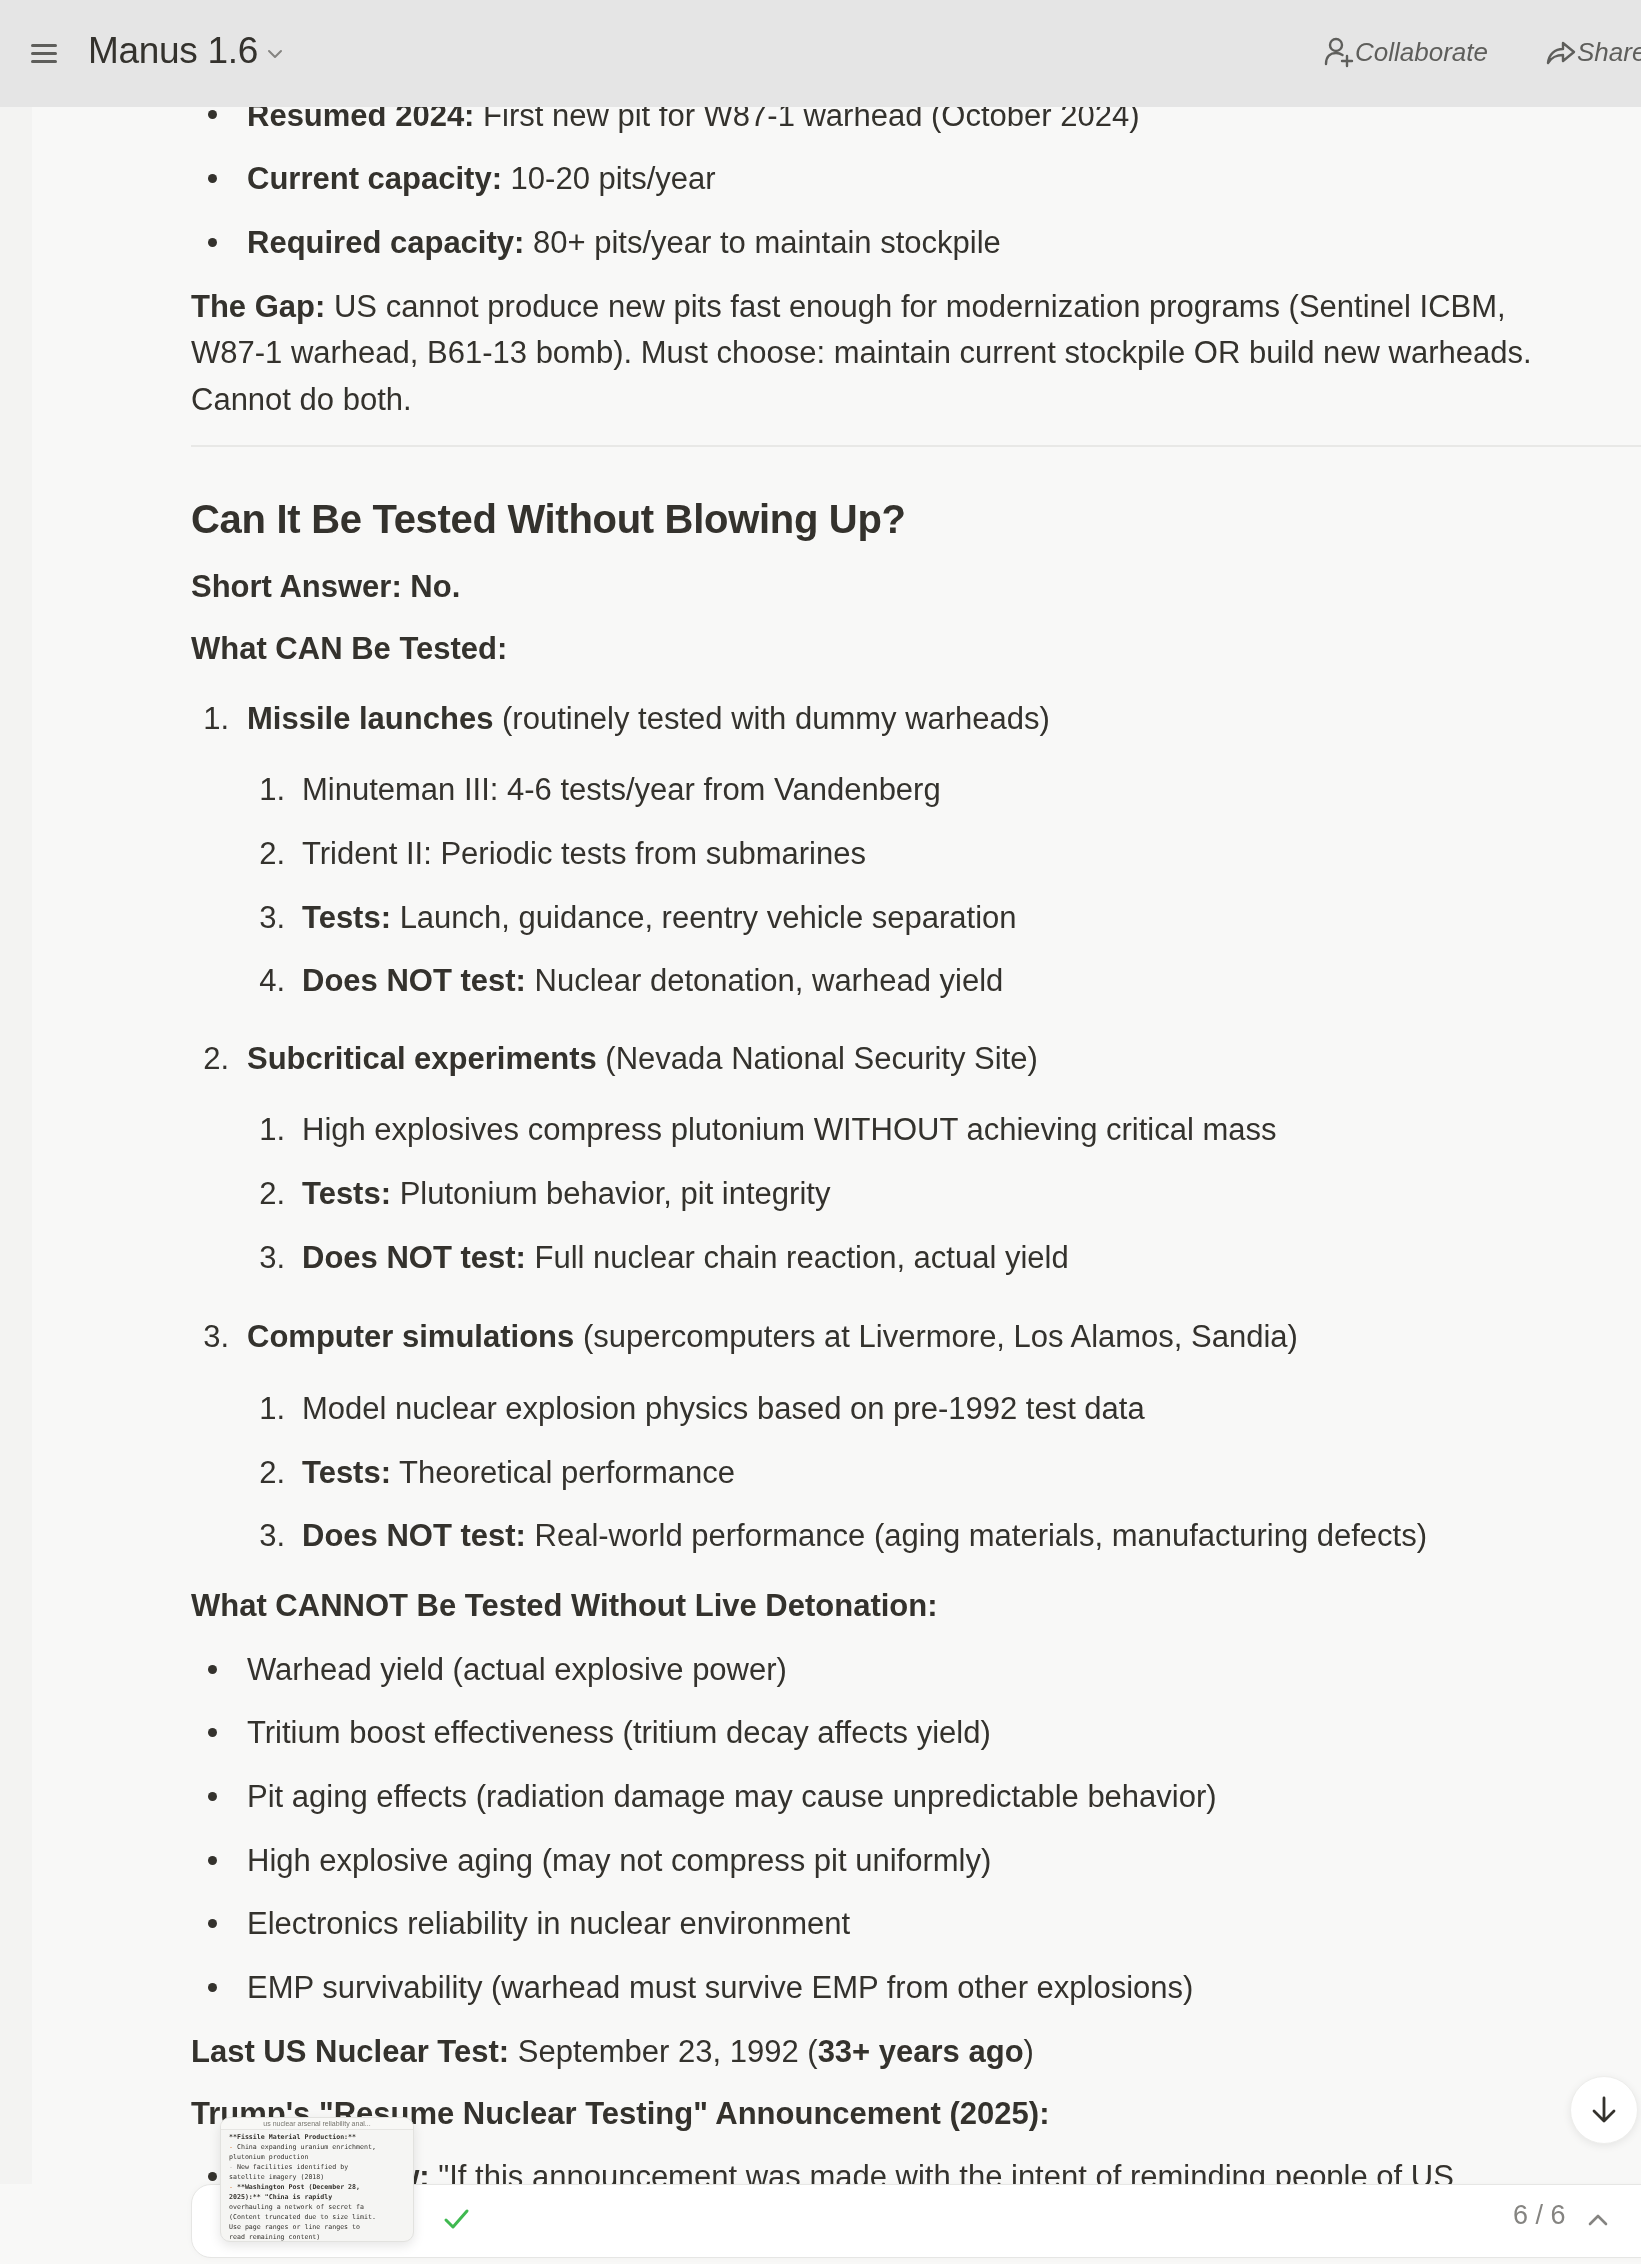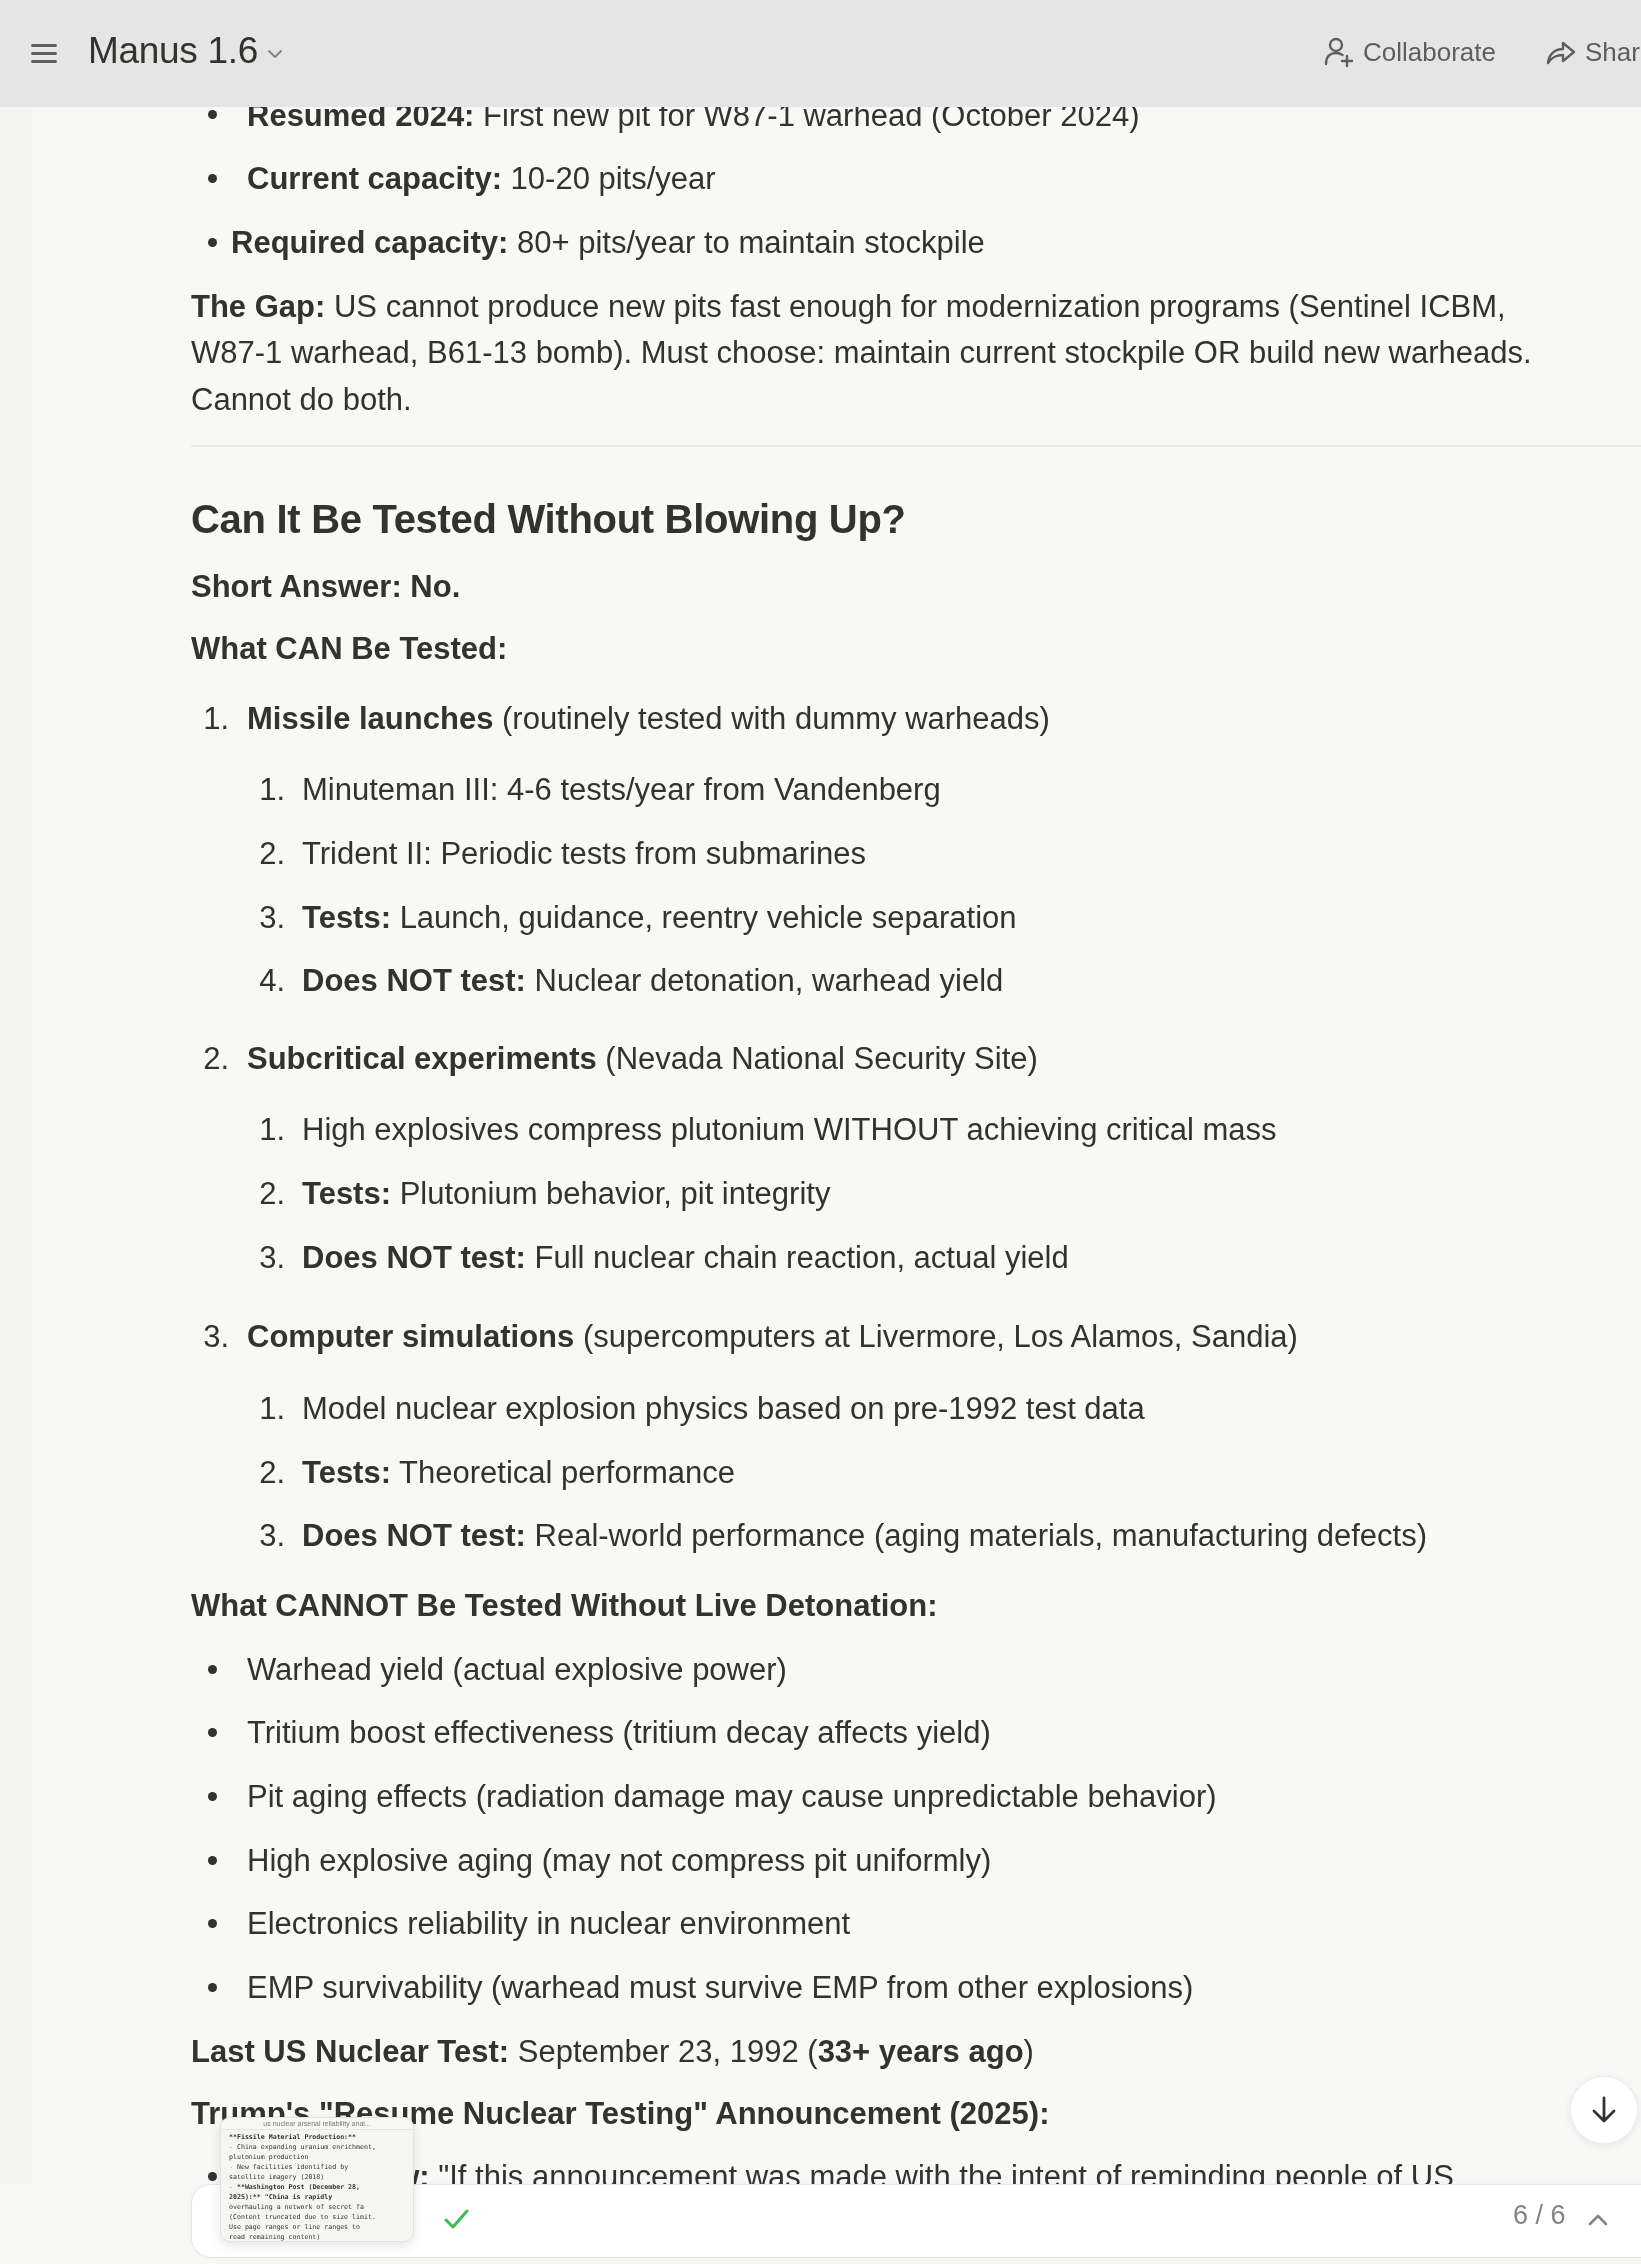--- a/index.html
+++ b/index.html
@@ -8,21 +8,21 @@
     background:#f8f8f7; color:#34322d;
     font-family:"Liberation Sans", "DejaVu Sans", sans-serif;
   }
   .left-strip { position:absolute; left:0; top:0; width:32px; height:2265px; background:#f3f3f2; }
   
   .header { position:absolute; left:0; top:0; width:1642px; height:107px; background:#e5e5e5; z-index:5; }
   .hamburger { position:absolute; left:30px; top:40px; width:28px; height:28px; cursor:pointer; }
   .hamburger span { position:absolute; left:1px; width:26px; height:3px; background:#5e5e5b; border-radius:2px; }
   .app-title { position:absolute; left:88px; top:30px; font-size:37px; font-weight:500; color:#34322d; letter-spacing:-0.3px; cursor:pointer; }
   .chev { position:absolute; left:265px; top:44px; width:20px; height:20px; cursor:pointer; }
-  .hdr-btn { position:absolute; top:36px; font-size:26px; color:#5e5e5b; display:flex; align-items:center; gap:8px; cursor:pointer; white-space:nowrap; }
+  .hdr-btn { position:absolute; top:36px; font-size:26px; color:#5e5e5b; display:flex; align-items:center; cursor:pointer; white-space:nowrap;font-style:italic; }
   .collab { left:1323px; }
   .share { left:1545px; }
 
   
   .content { position:absolute; left:191px; top:0; width:1493px; font-size:31px; line-height:47px; }
   .blk { position:absolute; left:0; white-space:nowrap; }
   .bul { position:absolute; left:17px; width:9px; height:9px; border-radius:50%; background:#34322d; }
   .num { position:absolute; text-align:right; width:40px; }
   b { font-weight:700; }
   .divider { position:absolute; left:191px; top:445px; width:1463px; height:2px; background:#e8e8e6; }
@@ -74,21 +74,21 @@
     <span>Share</span>
   </div>
 </div>
 
 <div class="content" id="content">
     <div class="bul" style="top: 110px; left: 17px;"></div>
     <div class="blk" style="top: 92px; left: 56px; text-align: center;"><b>Resumed 2024:</b><span> First new pit for W87-1 warhead (October 2024)</span></div>
     <div class="bul" style="top: 174px; left: 17px;"></div>
     <div class="blk" style="top: 155px; left: 56px;"><b>Current capacity:</b><span> 10-20 pits/year</span></div>
     <div class="bul" style="top: 238px; left: 17px;"></div>
-    <div class="blk" style="top: 219px; left: 40px;"><b>Required capacity:</b><span> 80+ pits/year to maintain stockpile</span></div>
+    <div class="blk" style="top: 219px; left: 56px;"><b>Required capacity:</b><span> 80+ pits/year to maintain stockpile</span></div>
     <div class="blk" style="top: 283px; left: 0px;"><b>The Gap:</b><span> US cannot produce new pits fast enough for modernization programs (Sentinel ICBM,</span></div>
     <div class="blk" style="top: 329px; left: 0px;"><span>W87-1 warhead, B61-13 bomb). Must choose: maintain current stockpile OR build new warheads.</span></div>
     <div class="blk" style="top: 376px; left: 0px;"><span>Cannot do both.</span></div>
     <div class="blk h2" style="top: 496px; left: 0px;"><span>Can It Be Tested Without Blowing Up?</span></div>
     <div class="blk" style="top: 563px; left: 0px;"><b>Short Answer: No.</b></div>
     <div class="blk" style="top: 625px; left: 0px;"><b>What CAN Be Tested:</b></div>
     <div class="num" style="top: 695px; left: -2px;">1.</div>
     <div class="blk" style="top: 695px; left: 56px;"><b>Missile launches</b><span> (routinely tested with dummy warheads)</span></div>
     <div class="num" style="top: 766px; left: 54px;">1.</div>
     <div class="blk" style="top: 766px; left: 111px;"><span>Minuteman III: 4-6 tests/year from Vandenberg</span></div>

